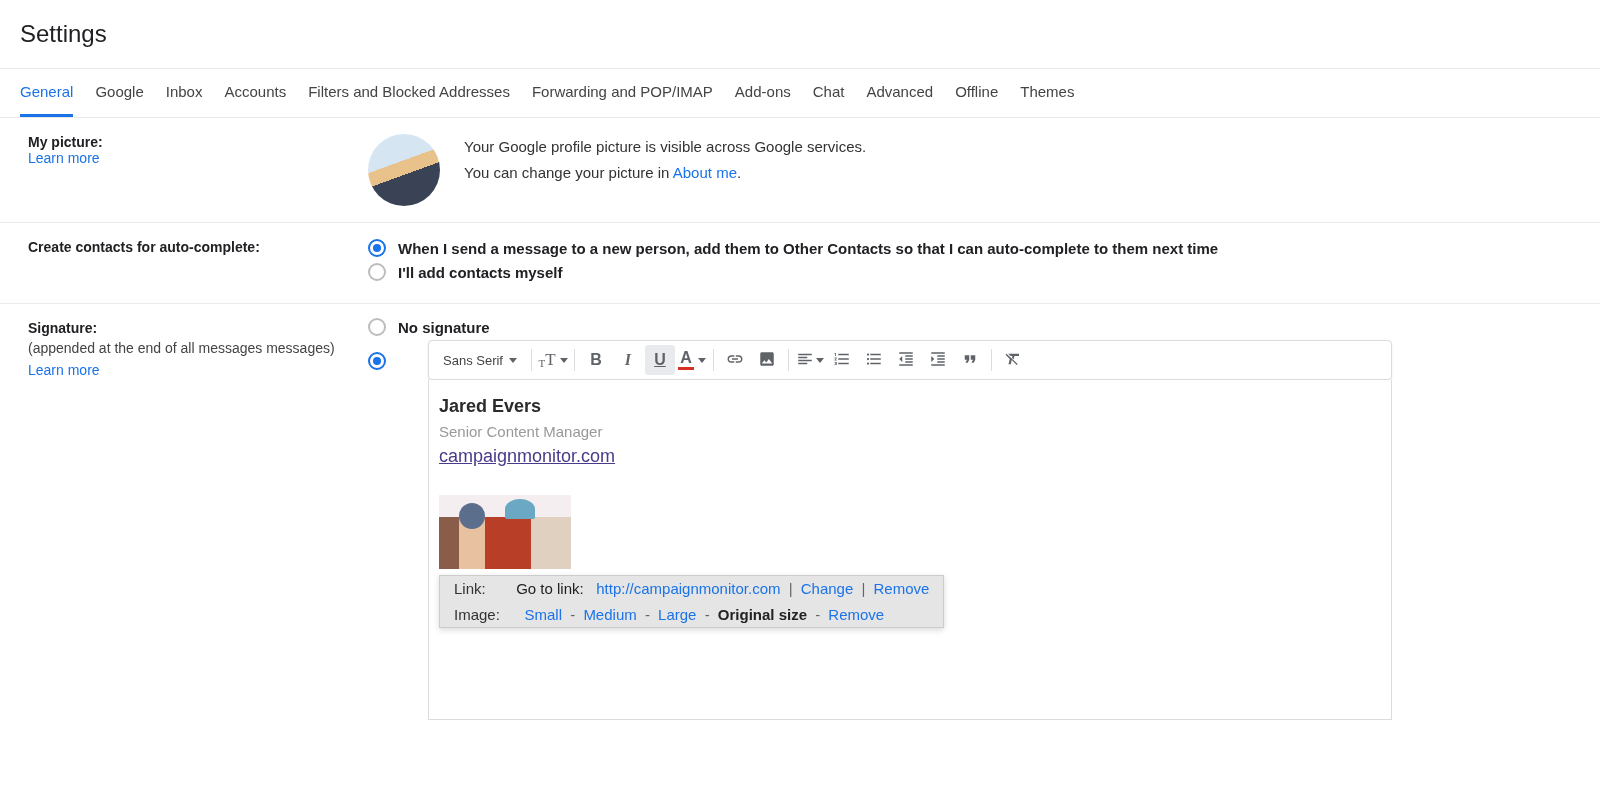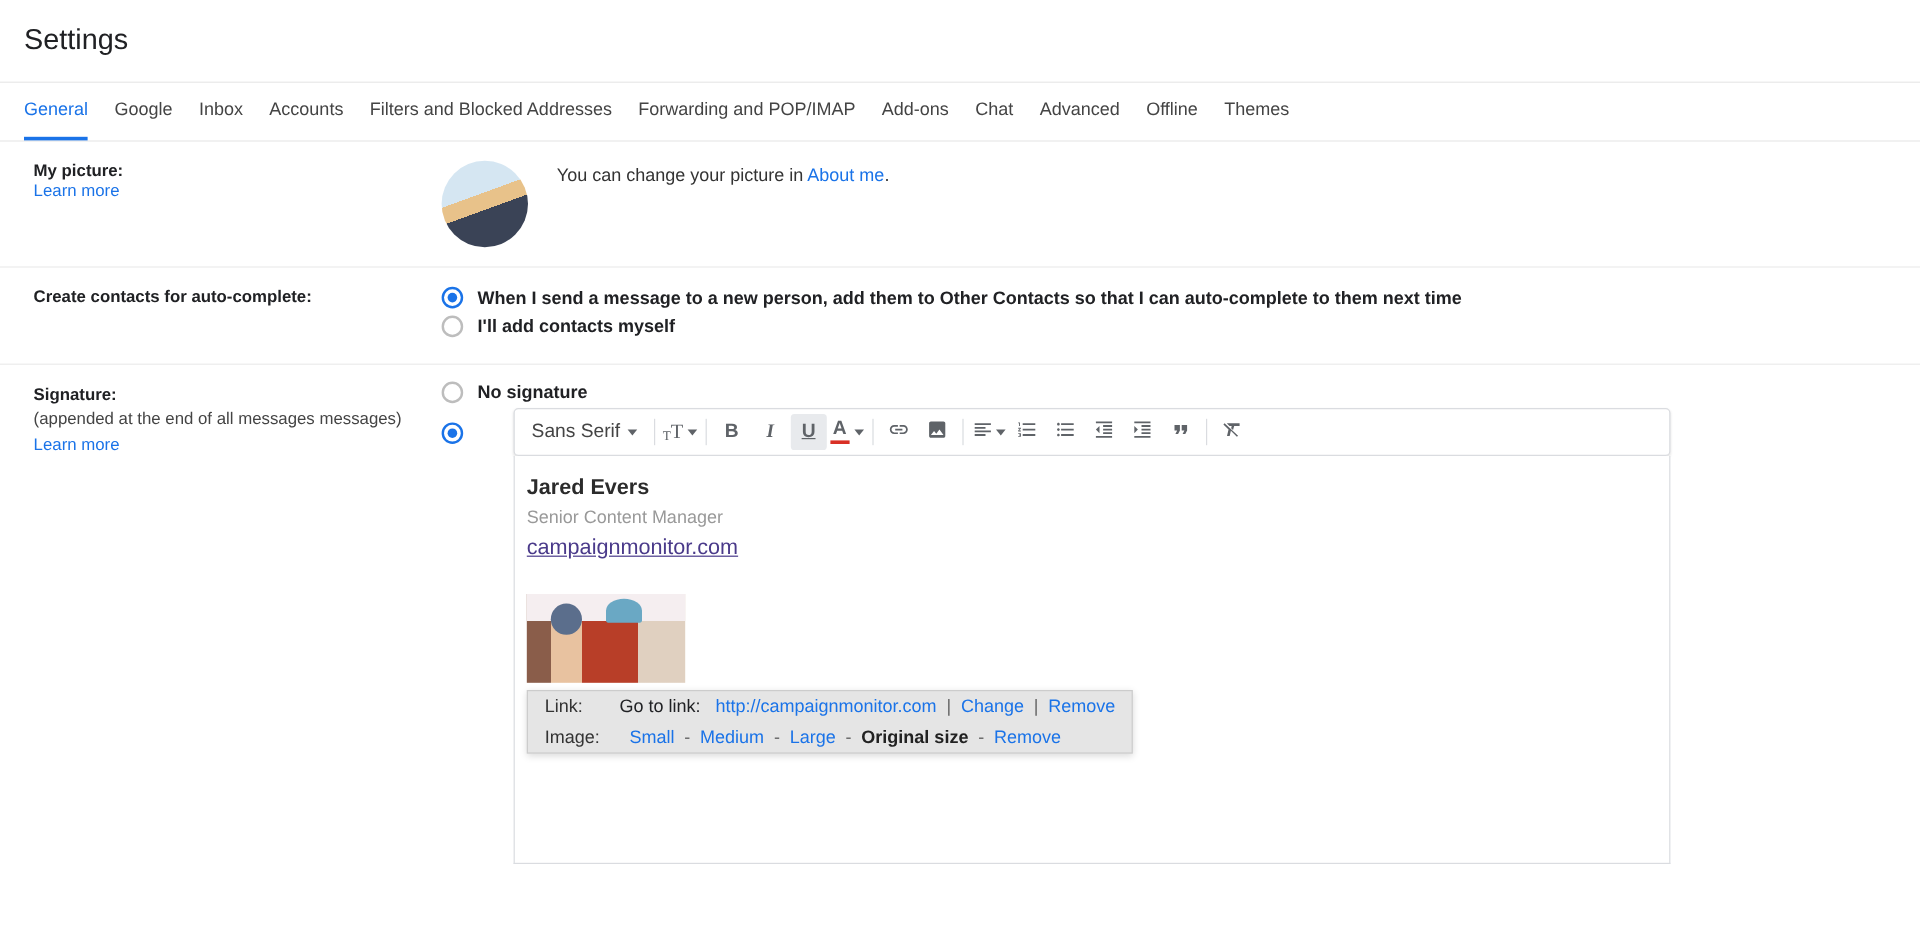--- a/index.html
+++ b/index.html
@@ -21,21 +21,21 @@
 .radio-row label { font-weight: bold; }
 .radio { width: 18px; height: 18px; border-radius: 50%; border: 2px solid #bdbdbd; margin-right: 12px; position: relative; flex-shrink: 0; cursor: pointer; }
 .radio.checked { border-color: #1a73e8; }
 .radio.checked::after { content: ''; position: absolute; top: 3px; left: 3px; width: 8px; height: 8px; border-radius: 50%; background: #1a73e8; }
 .sig-wrap { margin-top: -2px; }
 .editor-container { margin-left: 30px; margin-top: -2px; display: inline-block; }
 .toolbar { display: flex; align-items: center; background: #fff; border: 1px solid #dadce0; border-radius: 4px; padding: 4px 6px; gap: 2px; box-shadow: 0 1px 2px rgba(0,0,0,0.1); }
 .tb-btn { min-width: 30px; height: 30px; display: flex; align-items: center; justify-content: center; cursor: pointer; border-radius: 3px; color: #5f6368; position: relative; }
 .tb-btn.active { background: #e8eaed; }
 .tb-sep { width: 1px; height: 22px; background: #dadce0; margin: 0 4px; }
-.tb-font { padding: 0 8px; font-size: 16px; color: #444; display: flex; align-items: center; gap: 6px; cursor: pointer; text-align: center; }
+.tb-font { padding: 0 8px; font-size: 13px; color: #444; display: flex; align-items: center; gap: 6px; cursor: pointer; text-align: center; }
 .caret { width: 0; height: 0; border-left: 4px solid transparent; border-right: 4px solid transparent; border-top: 5px solid #5f6368; }
 .editor-body { border: 1px solid #dadce0; border-top: none; width: 964px; min-height: 340px; padding: 16px 10px; background: #fff; }
 .sig-name { font-weight: bold; font-size: 18px; color: #2b2b2b; margin-bottom: 6px; }
 .sig-title { color: #999; font-size: 15px; margin-bottom: 6px; }
 .sig-link { color: #4a3a8a; text-decoration: underline; font-size: 18px; }
 .sig-img { width: 132px; height: 74px; margin-top: 28px; background: linear-gradient(to bottom, #f5eef0 0%, #f5eef0 30%, transparent 30%), linear-gradient(to right, #8a5d4a 0% 15%, #e8c2a0 15% 35%, #b83e28 35% 70%, #e0d0c0 70% 100%); position: relative; }
 .sig-img::before { content:''; position:absolute; top:8px; left:20px; width:26px; height:26px; border-radius:50%; background:#5b6e8c; }
 .sig-img::after { content:''; position:absolute; top:4px; left:66px; width:30px; height:20px; border-radius:50% 50% 10% 10%; background:#6aa8c4; }
 .popup { display: inline-block; border: 1px solid #ccc; box-shadow: 0 2px 6px rgba(0,0,0,0.15); background: #e5e5e5; padding: 0 14px; margin-top: 6px; font-size: 15px; line-height: 1.7; }
 .popup-row { white-space: nowrap; }
@@ -75,20 +75,21 @@
 <div class="content">
 
   <div class="section">
     <div class="section-label">
       <span>My picture:</span><br>
       <span class="link">Learn more</span>
     </div>
     <div class="section-body pic-row">
       <div class="avatar"></div>
       <div class="pic-text">
+        <div>Your Google profile picture is visible across Google services.</div>
         <div>
           <span>You can change your picture in </span><span class="link">About me</span><span>.</span>
         </div>
       </div>
     </div>
   </div>
 
   <div class="section">
     <div class="section-label">
       <span>Create contacts for auto-complete:</span>

